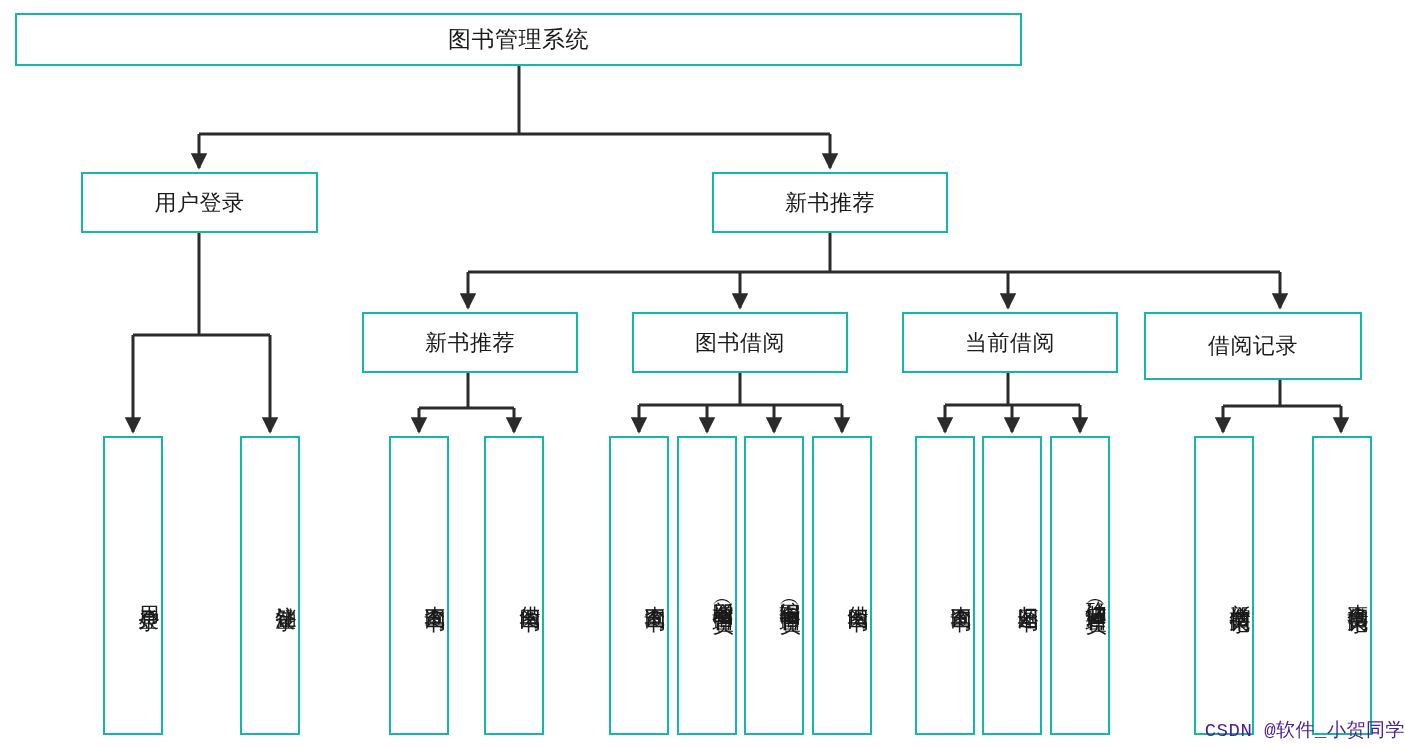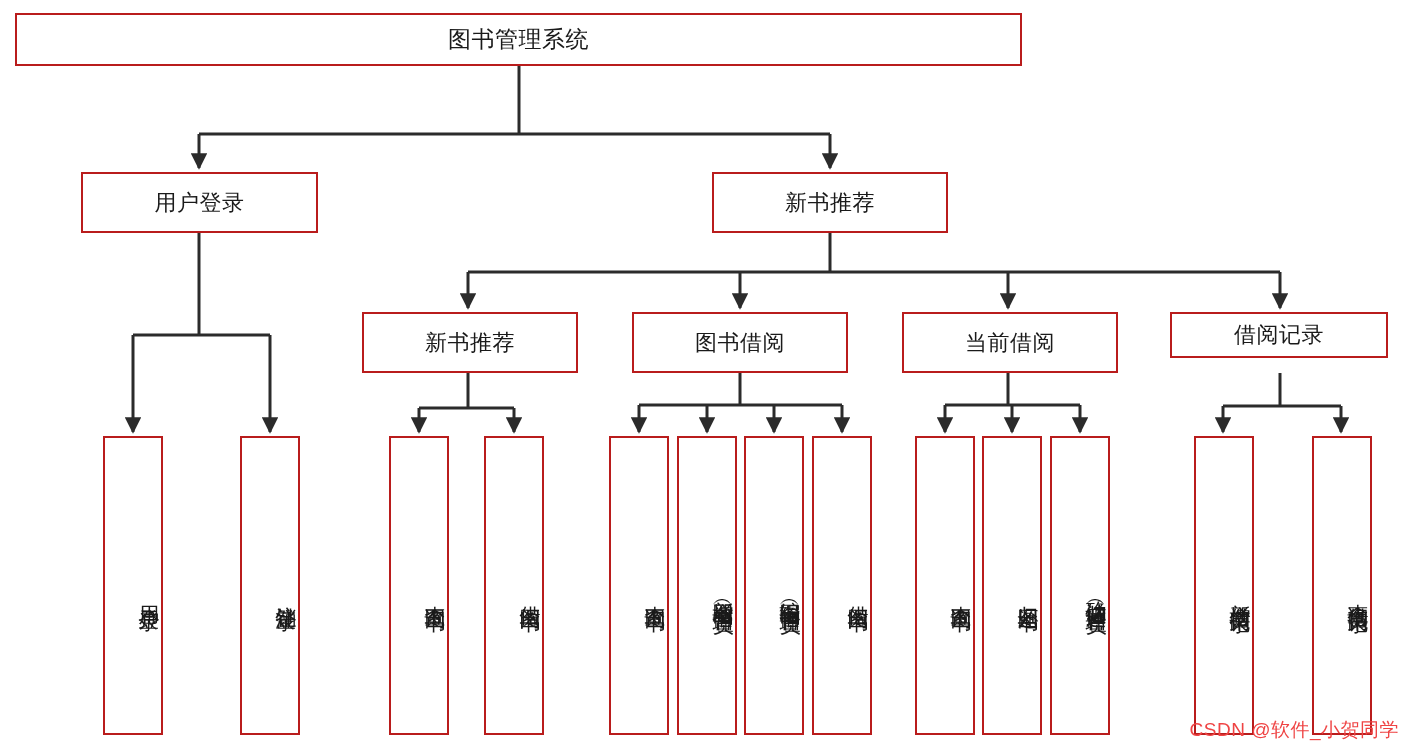--- a/index.html
+++ b/index.html
@@ -22,21 +22,21 @@
     position: absolute;
     left: 0;
     top: 0;
     width: 1405px;
     height: 747px;
     pointer-events: none;
   }
   .node {
     position: absolute;
     box-sizing: border-box;
-    border: 2px solid #b91c1c;
+    border: 2px solid #14b8a6;
     background: #ffffff;
     display: flex;
     align-items: center;
     justify-content: center;
     color: #1a1a1a;
     line-height: 1.18;
   }
   .node-h {
     font-size: 22px;
     letter-spacing: 0.5px;
@@ -55,27 +55,27 @@
     padding-top: 14px;
   }
   .node-v .vtext {
     writing-mode: vertical-rl;
     text-orientation: upright;
     white-space: nowrap;
     display: block;
   }
   #watermark {
     position: absolute;
-    right: 6px;
+    right: 0;
     bottom: 4px;
     font-size: 19px;
-    color: #ef4444;
+    color: #4c1d95;
     white-space: nowrap;
     letter-spacing: 0.5px;
-    font-family: Liberation Sans, sans-serif;
+    font-family: Liberation Mono, monospace;
   }
 </style>
 </head>
 <body>
 
 <div id="canvas">
 
   <svg id="edges" viewBox="0 0 1405 747" xmlns="http://www.w3.org/2000/svg">
     <defs>
       <marker id="arrow" viewBox="0 0 10 10" refX="9" refY="5" markerWidth="5.5" markerHeight="5.5" orient="auto-start-reverse">
@@ -143,21 +143,21 @@
   </div>
 
   <div class="node node-h" style="left:632px; top:312px; width:216px; height:61px;">
     <span>图书借阅</span>
   </div>
 
   <div class="node node-h" style="left:902px; top:312px; width:216px; height:61px;text-align:center;">
     <span>当前借阅</span>
   </div>
 
-  <div class="node node-h" style="left:1170px; top:312px; width:218px; height:46px;">
+  <div class="node node-h" style="left:1144px; top:312px; width:218px; height:68px;">
     <span>借阅记录</span>
   </div>
 
   <div class="node node-v" style="left:103px; top:436px; width:60px; height:299px;">
     <span class="vtext">用户登录</span>
   </div>
 
   <div class="node node-v" style="left:240px; top:436px; width:60px; height:299px;">
     <span class="vtext">注销登录</span>
   </div>

